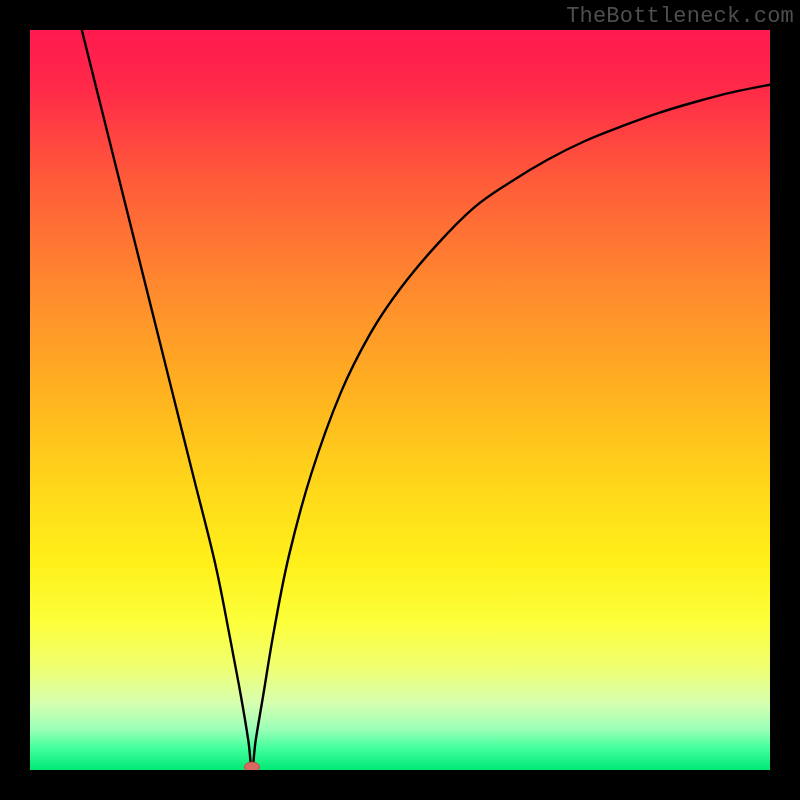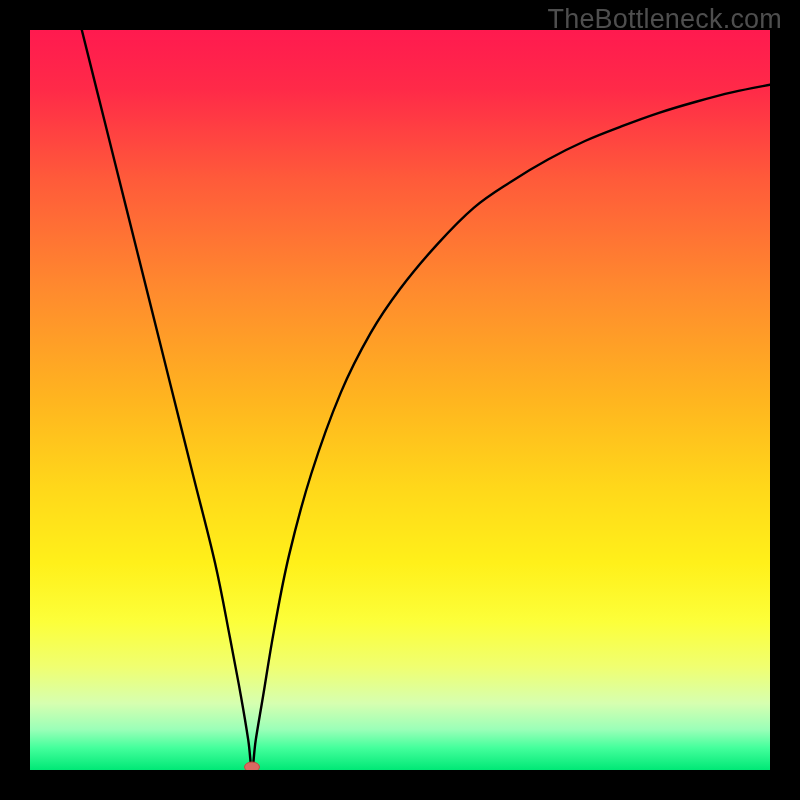--- a/index.html
+++ b/index.html
@@ -12,23 +12,23 @@
   }
   .frame {
     position: relative;
     width: 800px;
     height: 800px;
     background: #000;
   }
   .watermark {
     position: absolute;
     top: 4px;
-    right: 18px;
-    font-family: Liberation Sans, sans-serif;
-    font-size: 27px;
+    right: 6px;
+    font-family: Liberation Mono, monospace;
+    font-size: 22px;
     font-weight: 500;
     color: #4e4e4e;
     letter-spacing: 0.2px;
     z-index: 10;
   }
   svg.plot {
     position: absolute;
     left: 30px;
     top: 30px;
     width: 740px;

